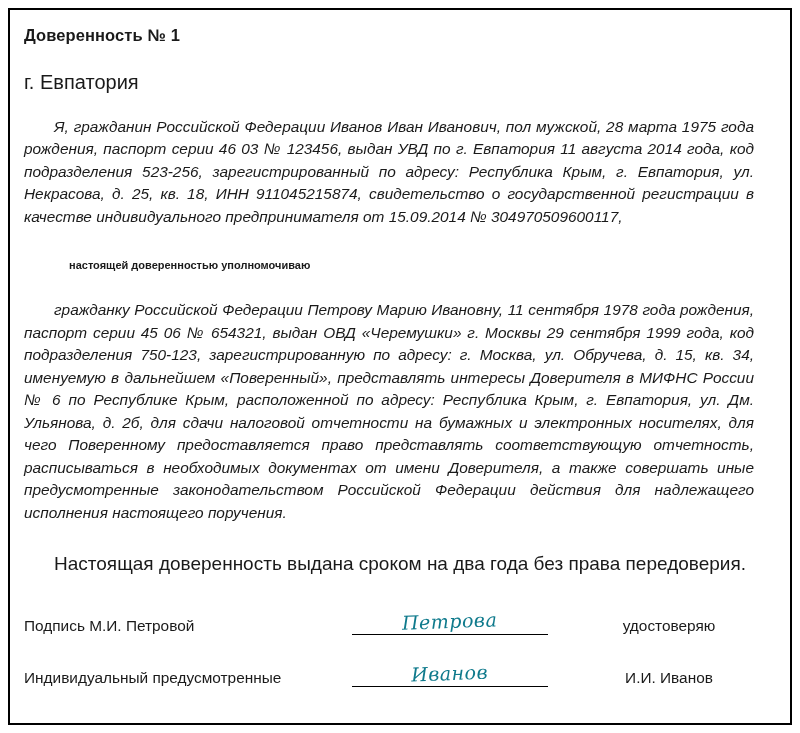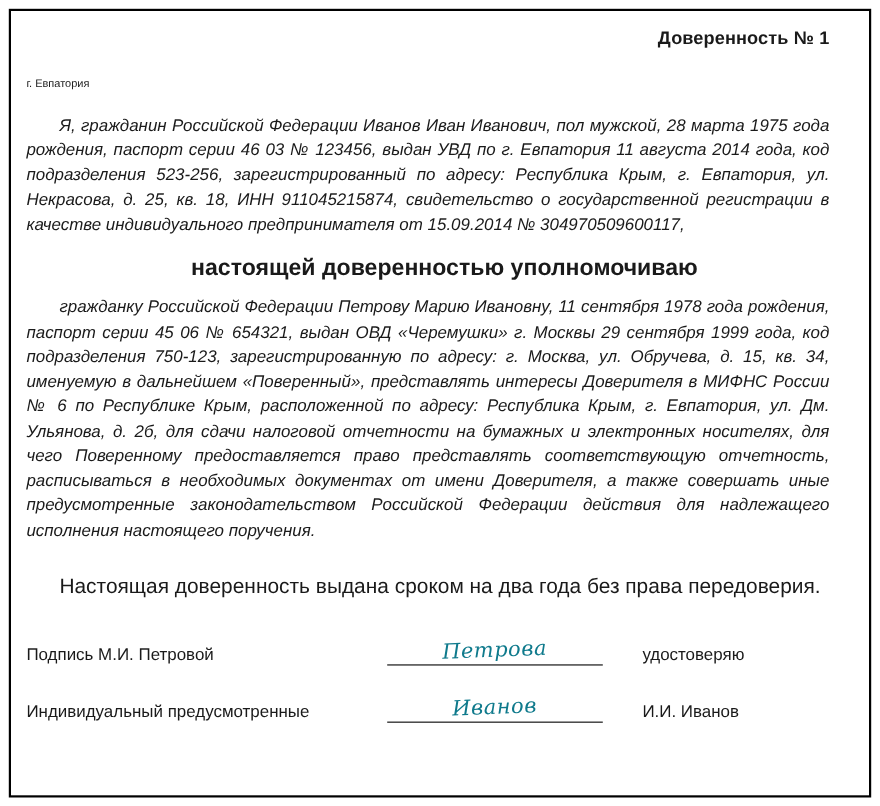--- a/index.html
+++ b/index.html
@@ -31,53 +31,52 @@
   }
   .doc {
     position: absolute;
     left: 18px;
     top: 26px;
     width: 742px;
     box-sizing: border-box;
     padding: 0 6px;
   }
   .title {
-    text-align: right;
+    text-align: left;
     font-weight: bold;
     font-size: 16.5px;
     letter-spacing: 0.1px;
     margin: 0 0 26px 0;
   }
   .meta-row {
     display: flex;
     justify-content: space-between;
     align-items: baseline;
-    font-size: 10px;
+    font-size: 20px;
     margin: 0 18px 22px 0;
   }
   p.body-par {
     margin: 0 0 0 0;
     font-size: 15.4px;
     line-height: 1.46;
     text-align: justify;
     text-justify: inter-word;
     hyphens: manual;
     font-style: italic;
   }
   .par-indent {
     text-indent: 30px;
   }
   .gap-small { height: 13px; }
   .gap-med { height: 16px; }
   .empower {
     font-weight: bold;
-    font-size: 21px;
-    margin: 0;
+    font-size: 11px;
+    margin: 15px;
     padding-left: 30px;
-    text-align: center;
   }
   .closing {
     font-size: 19px;
     text-indent: 30px;
     margin: 0;
   }
   .sign-block {
     margin-top: 26px;
   }
   .sign-row {
@@ -115,21 +114,21 @@
     font-family: "DejaVu Serif", serif;
     font-style: italic;
     font-size: 19px;
     letter-spacing: 0.5px;
     transform: rotate(-2.2deg);
     transform-origin: center bottom;
     white-space: nowrap;
   }
   .sign-right {
     flex: 1 1 auto;
-    text-align: left;
+    text-align: center;
     white-space: nowrap;
   }
 </style>
 </head>
 <body>
 
 <div class="page">
   <div class="frame"></div>
 
   <div class="doc">

